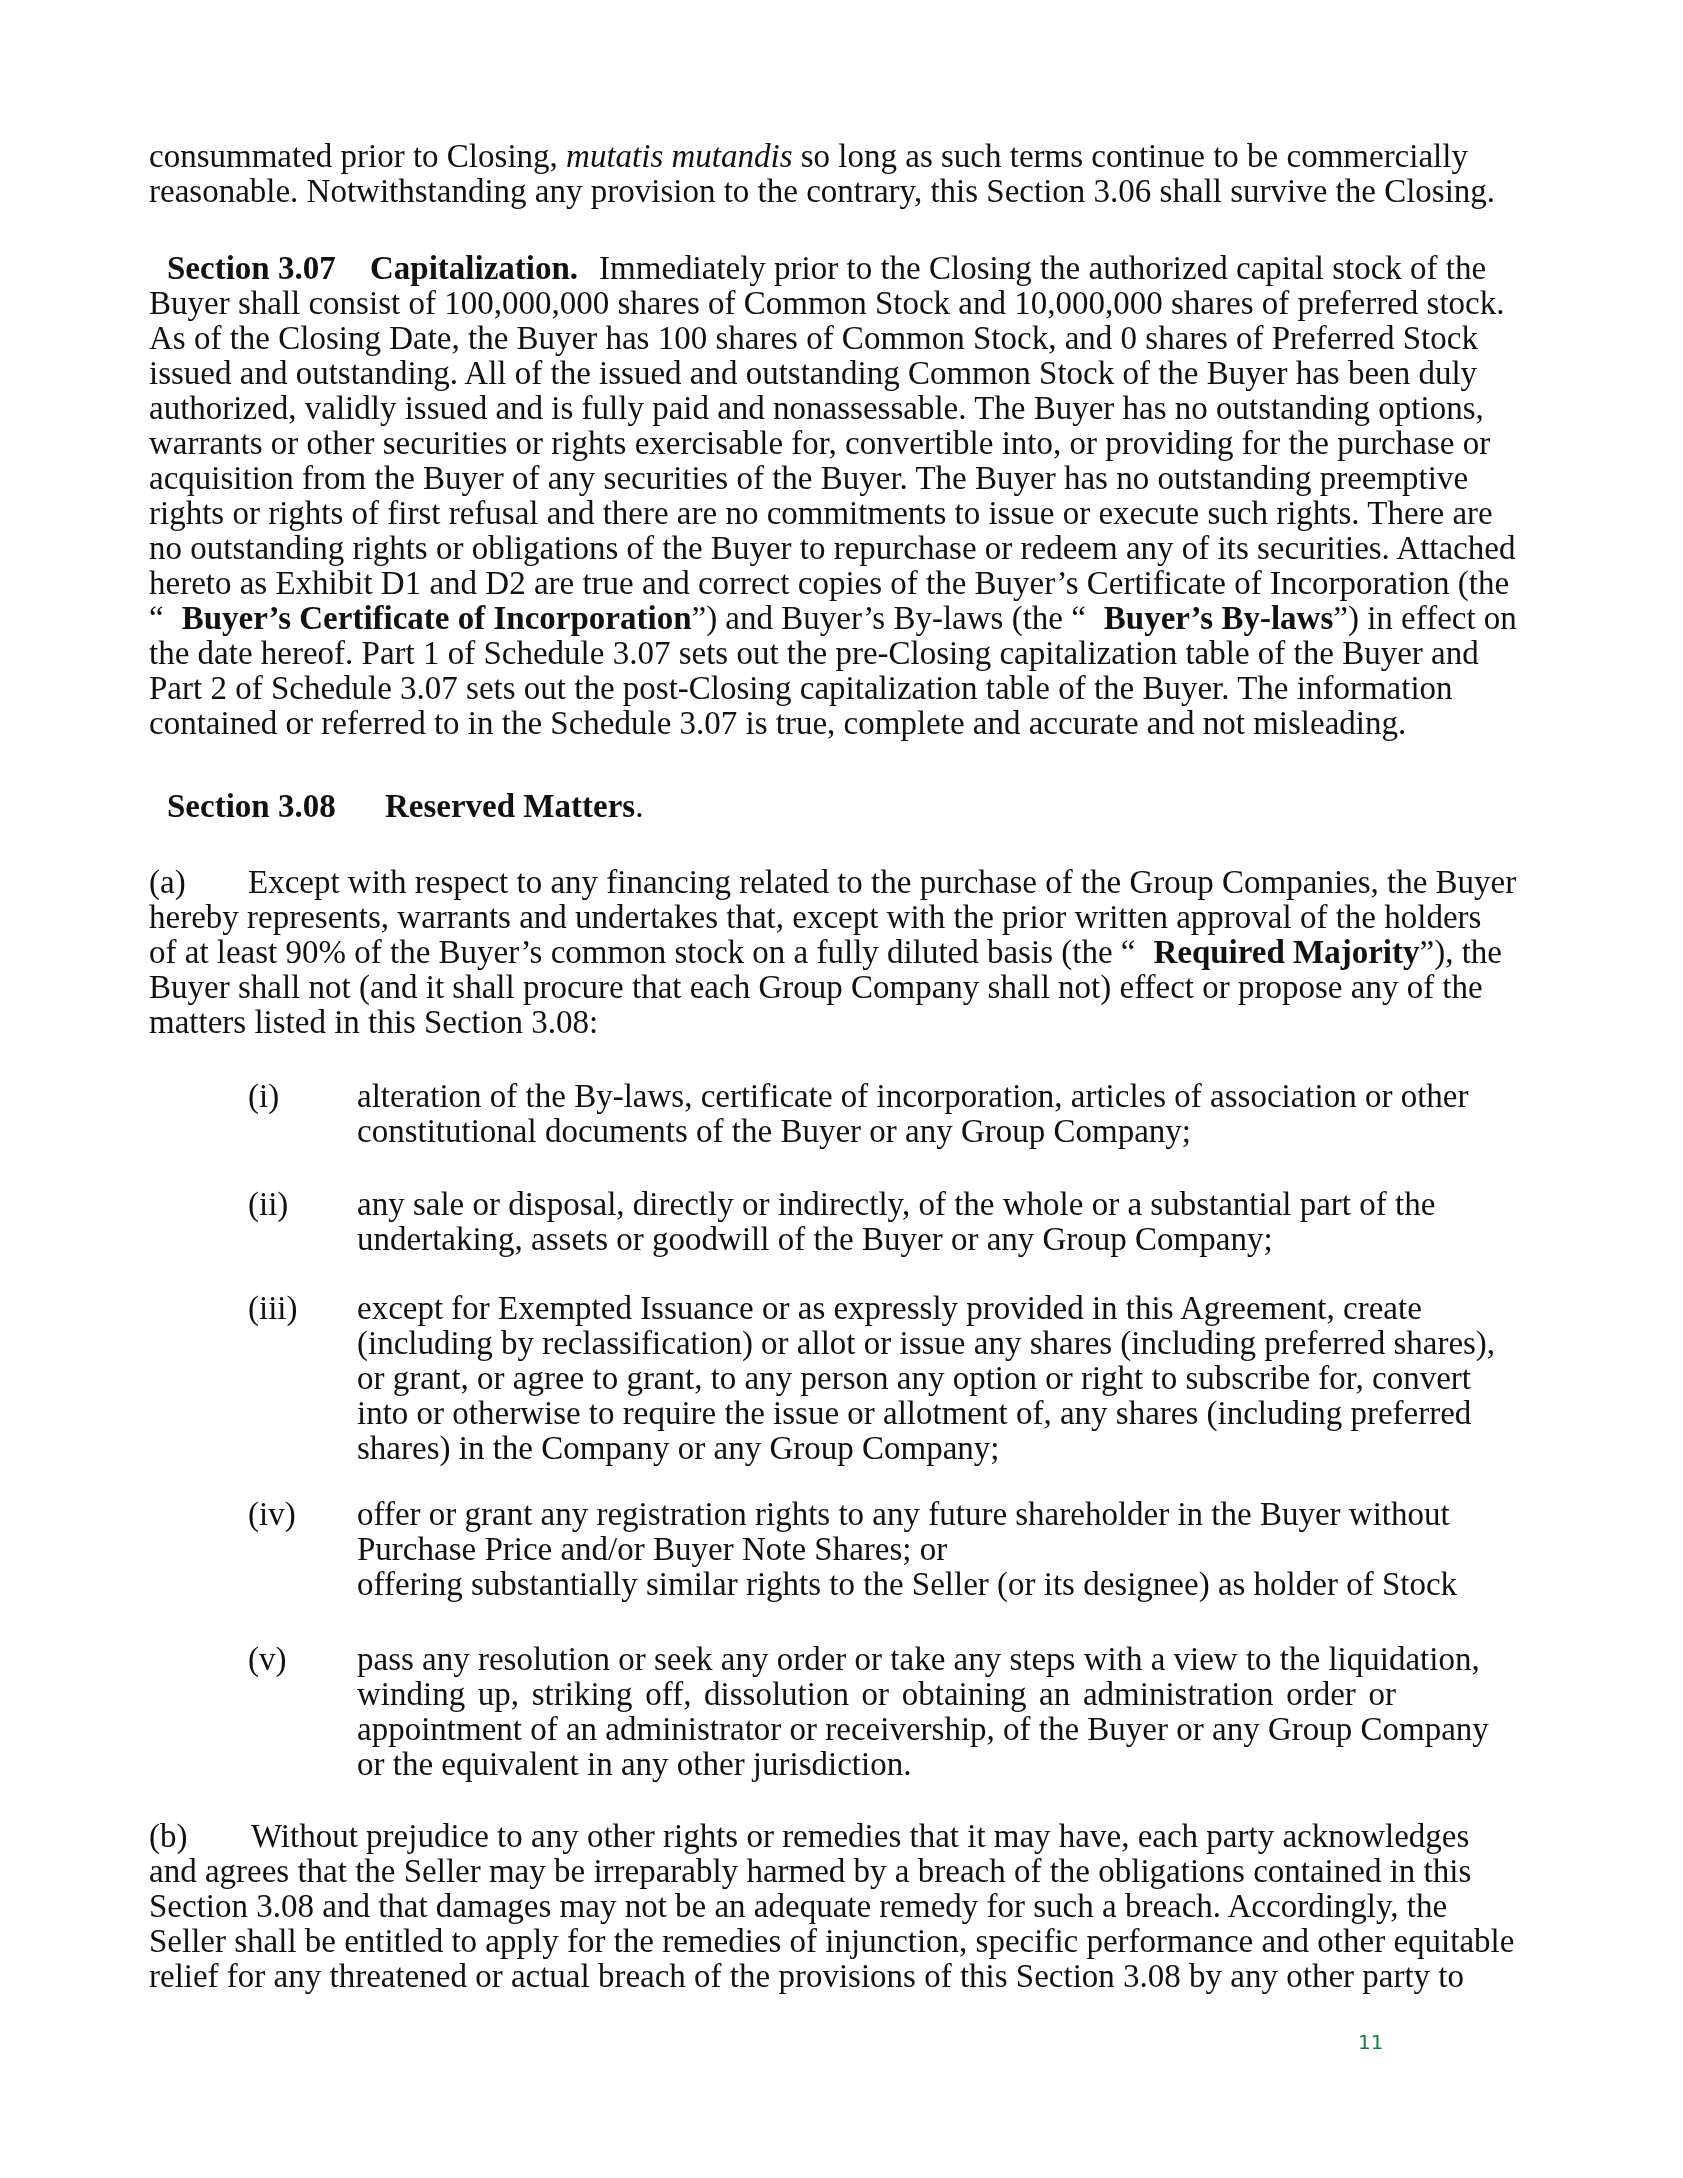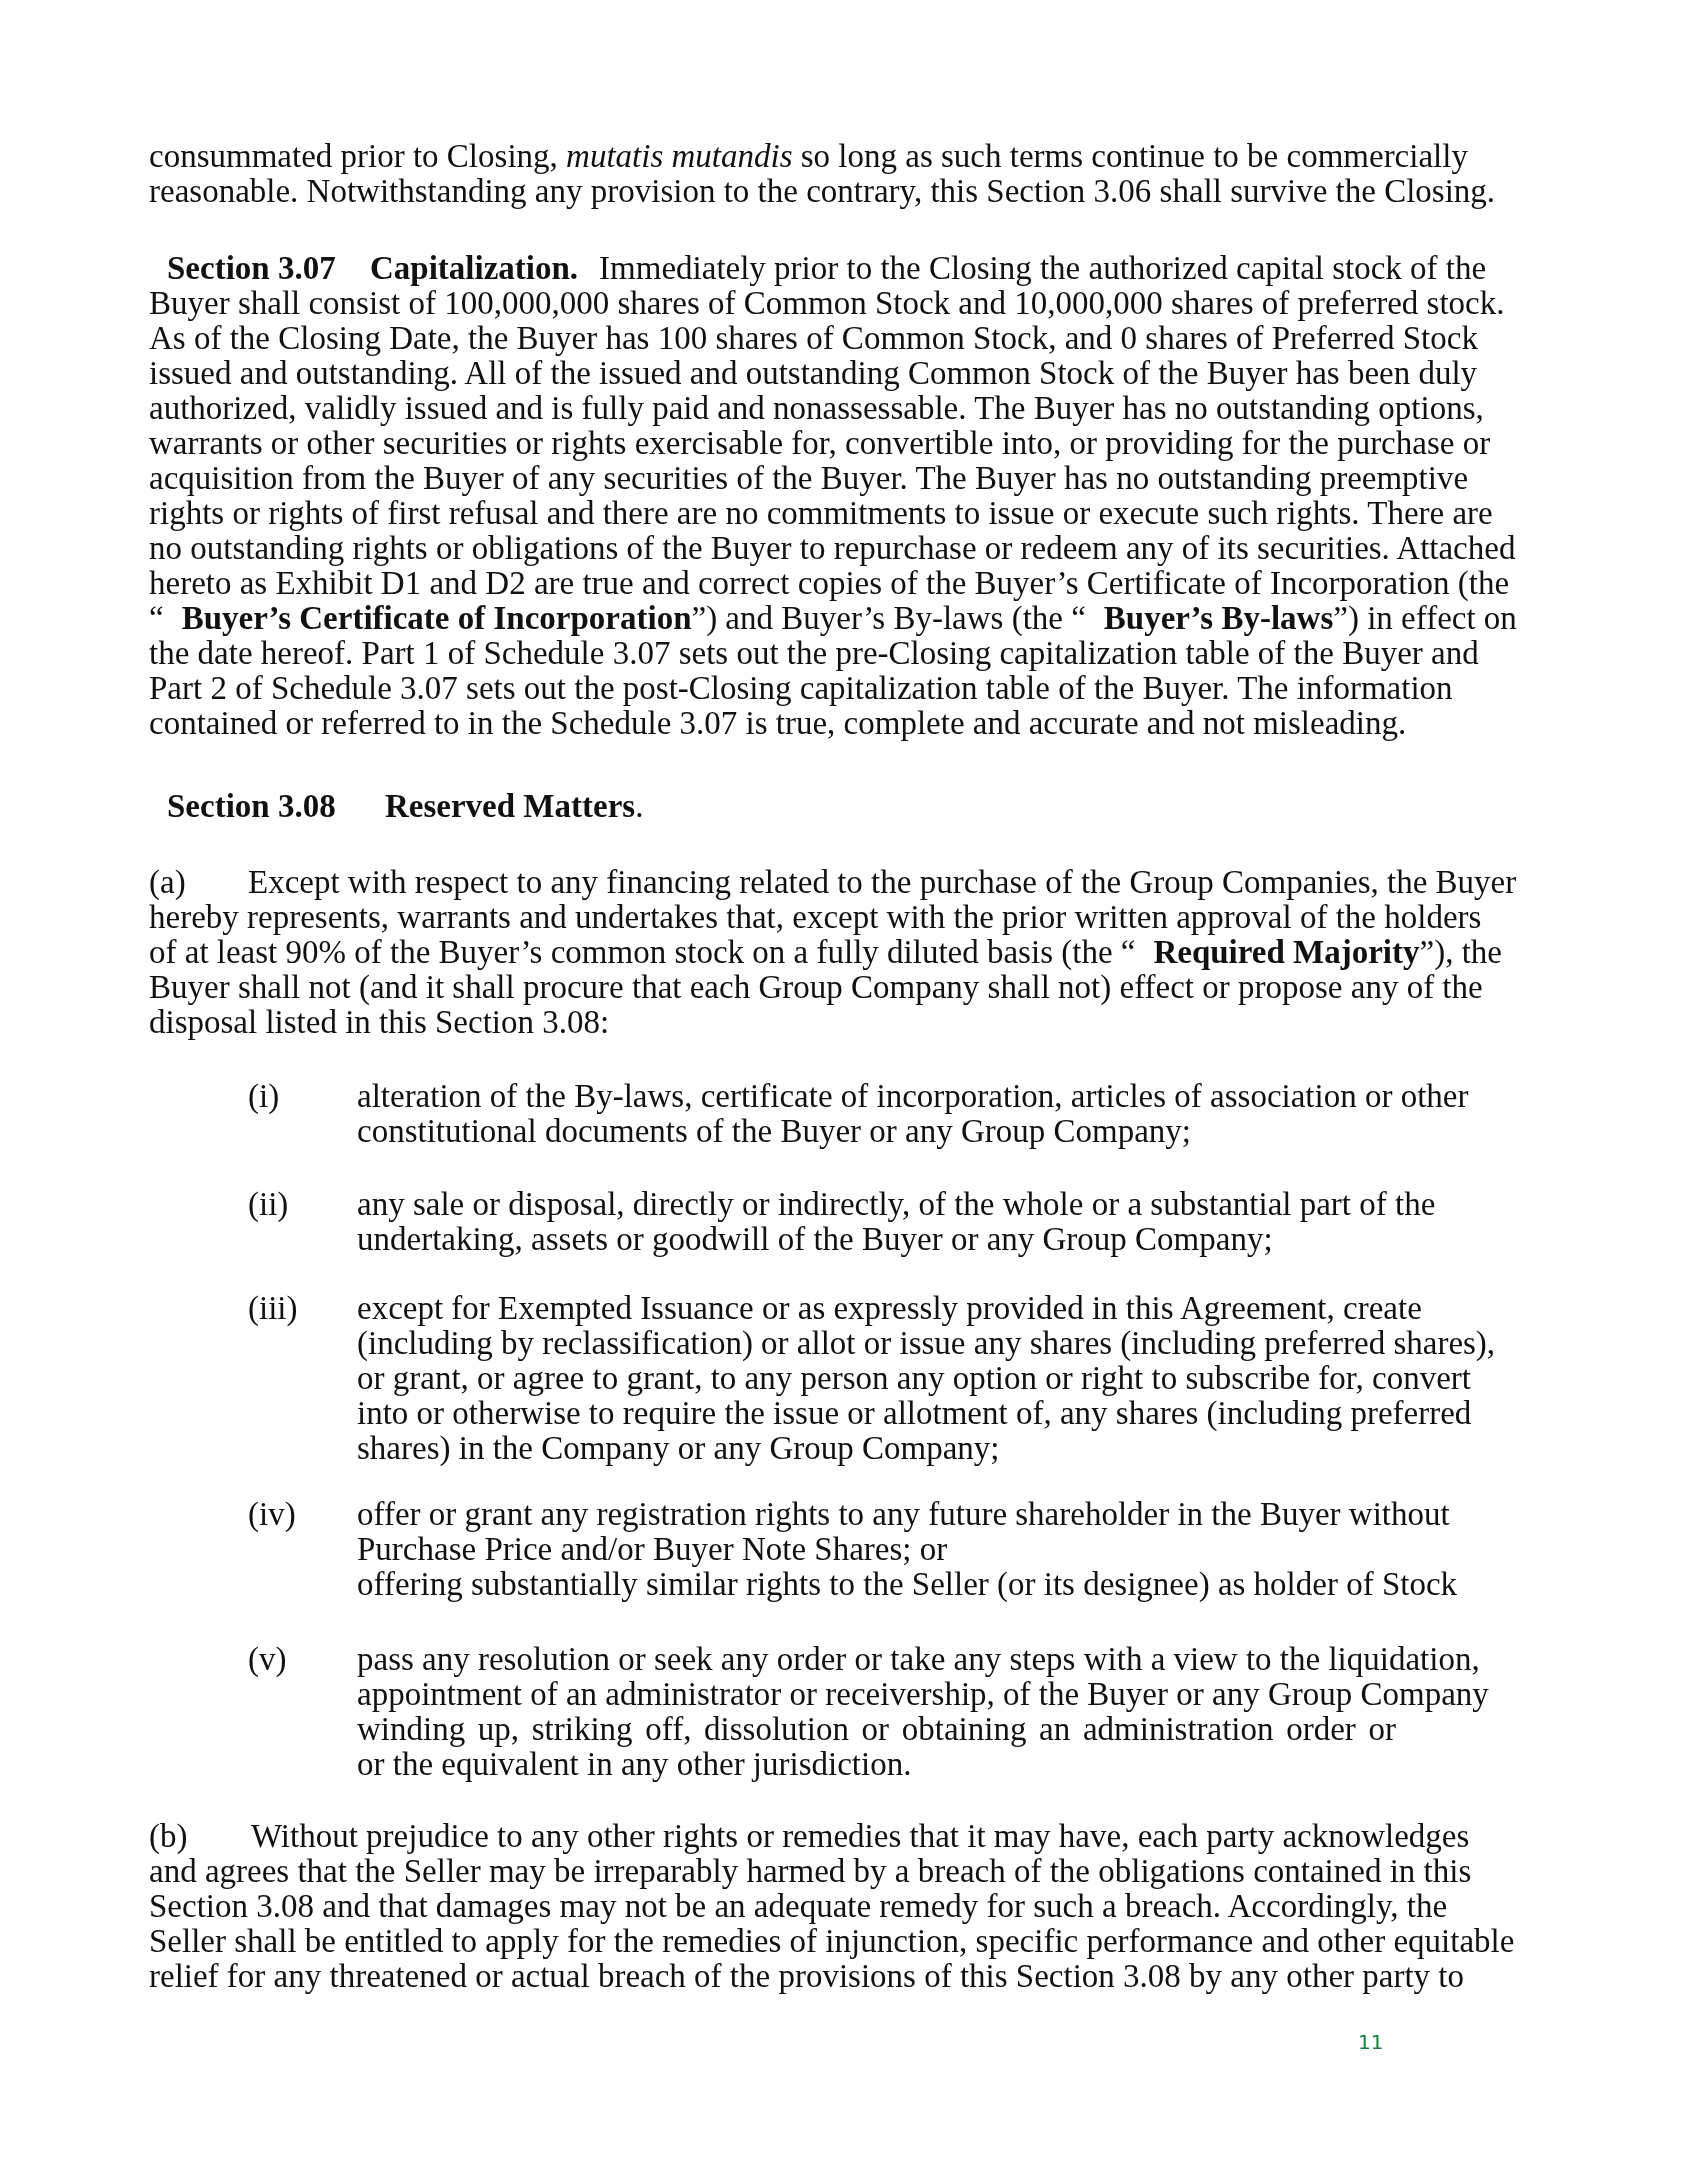--- a/index.html
+++ b/index.html
@@ -53,21 +53,21 @@
 </div>
 
 <div class="block body-block" style="top:865px">
   <div class="line">
     <span class="tab" style="width:99px;text-align:left;text-align-last:left">(a)</span><span>Except with respect to any financing related to the purchase of the Group Companies, the Buyer</span>
   </div>
   <div>
       <div class="line"><span>hereby represents, warrants and undertakes that, except with the prior written approval of the holders</span></div>
       <div class="line"><span>of at least 90% of the Buyer’s common stock on a fully diluted basis (the “</span><span class="b">Required Majority</span><span>”), the</span></div>
       <div class="line"><span>Buyer shall not (and it shall procure that each Group Company shall not) effect or propose any of the</span></div>
-      <div class="line last"><span>disposal listed in this Section 3.08:</span></div>
+      <div class="line last"><span>matters listed in this Section 3.08:</span></div>
     </div>
 </div>
 
 <div class="block item-block" style="top:1079px">
   <span class="item-label">(i)</span>
   <div class="item-text">
       <div class="line"><span>alteration of the By-laws, certificate of incorporation, articles of association or other</span></div>
       <div class="line last"><span>constitutional documents of the Buyer or any Group Company;</span></div>
     </div>
 </div>
@@ -93,22 +93,22 @@
   <div class="item-text">
       <div class="line"><span>offer or grant any registration rights to any future shareholder in the Buyer without</span></div>
       <div class="line last"><span>Purchase Price and/or Buyer Note Shares; or</span></div>
       <div class="line"><span>offering substantially similar rights to the Seller (or its designee) as holder of Stock</span></div>
     </div>
 </div>
 <div class="block item-block" style="top:1642px">
   <span class="item-label">(v)</span>
   <div class="item-text">
       <div class="line"><span>pass any resolution or seek any order or take any steps with a view to the liquidation,</span></div>
+      <div class="line"><span>winding up, striking off, dissolution or obtaining an administration order or</span></div>
       <div class="line"><span>appointment of an administrator or receivership, of the Buyer or any Group Company</span></div>
-      <div class="line"><span>winding up, striking off, dissolution or obtaining an administration order or</span></div>
       <div class="line last"><span>or the equivalent in any other jurisdiction.</span></div>
     </div>
 </div>
 
 <div class="block body-block" style="top:1819px">
   <div class="line">
     <span class="tab" style="width:102px;text-align:left;text-align-last:left">(b)</span><span>Without prejudice to any other rights or remedies that it may have, each party acknowledges</span>
   </div>
   <div>
       <div class="line"><span>and agrees that the Seller may be irreparably harmed by a breach of the obligations contained in this</span></div>

